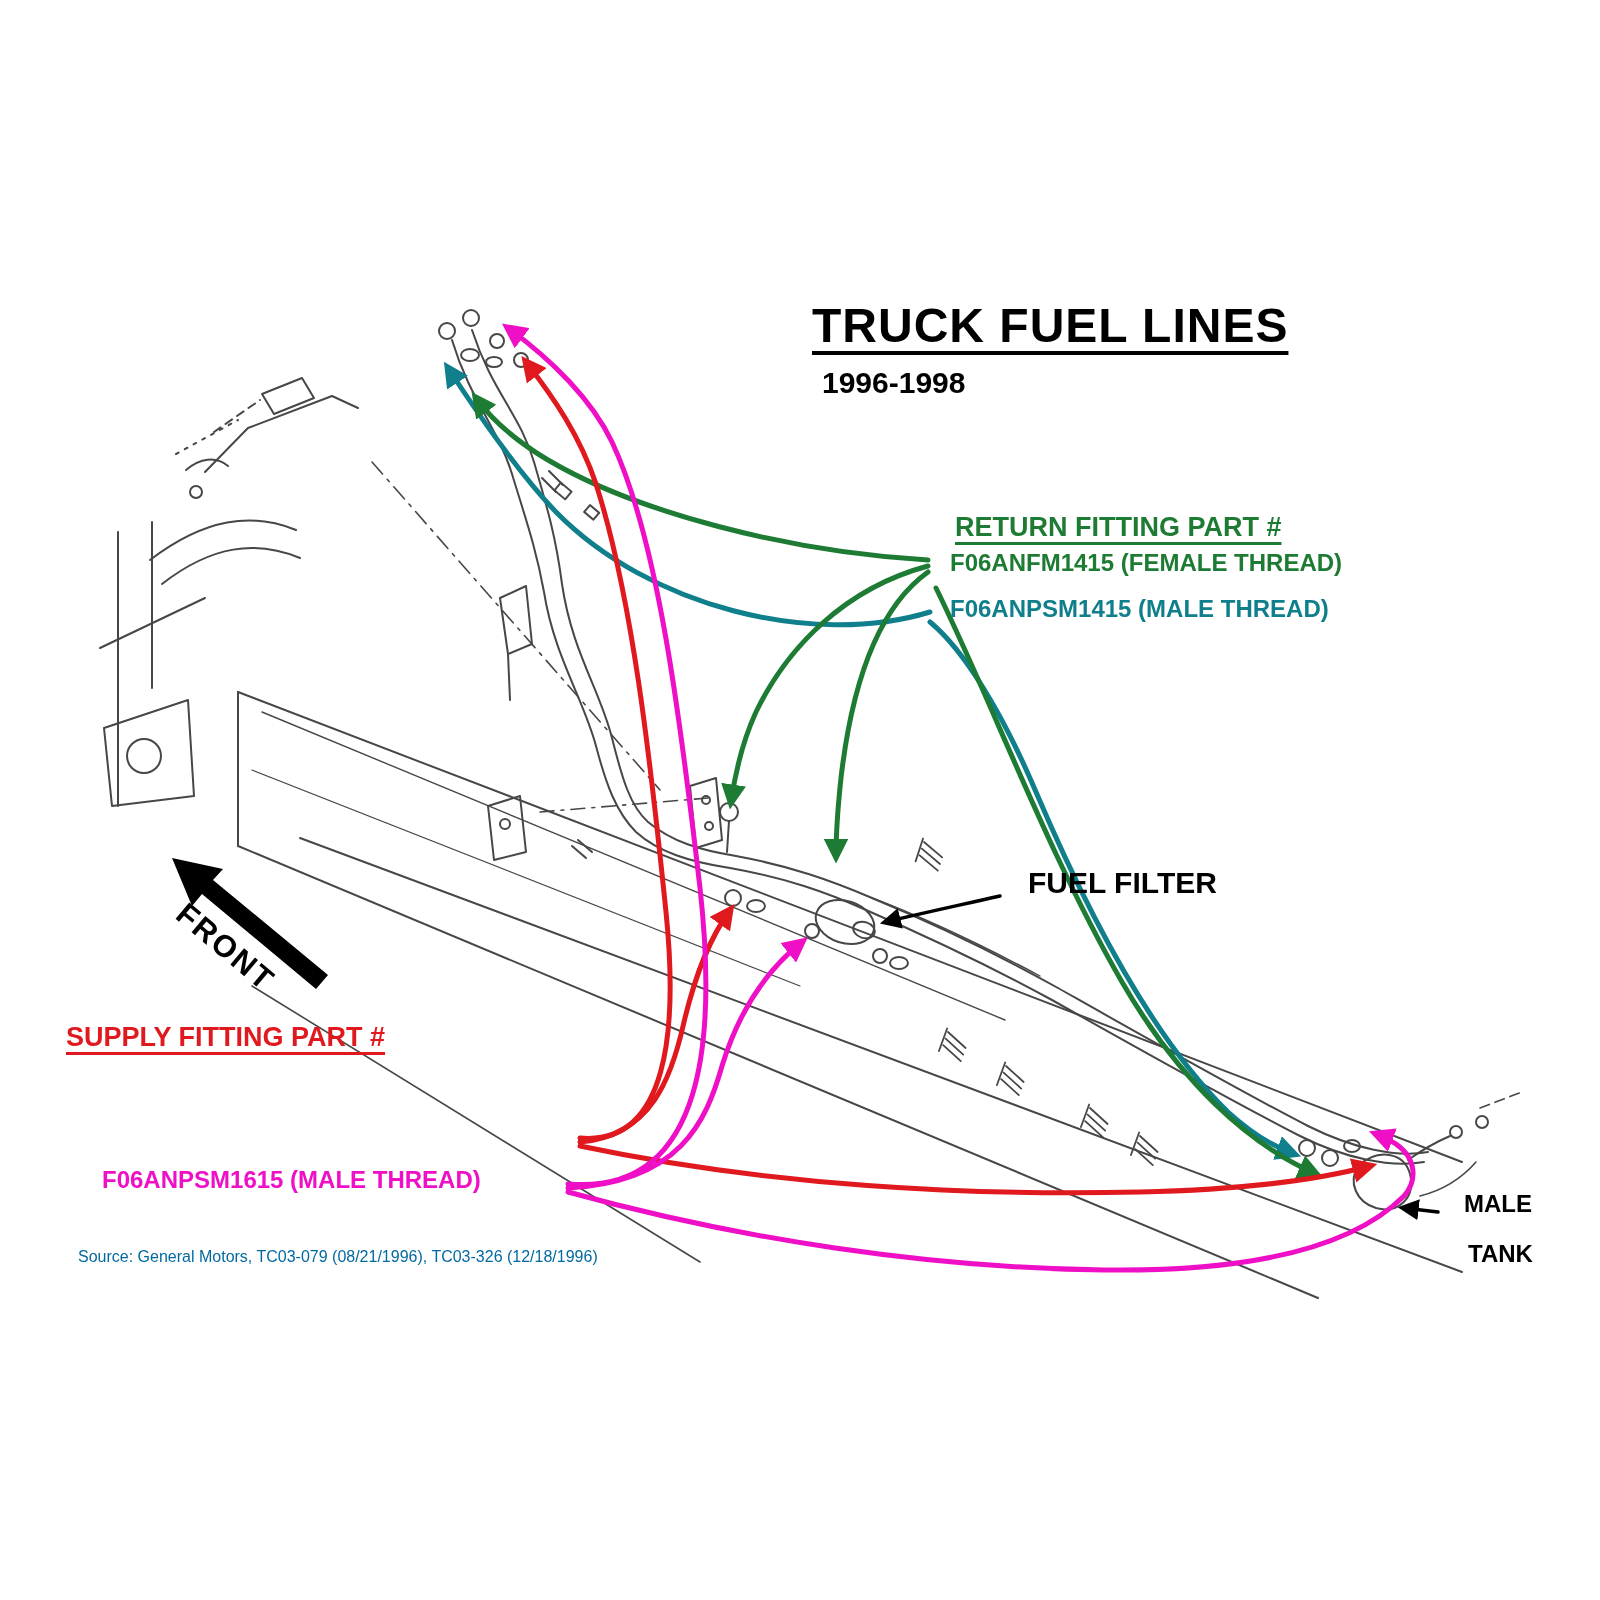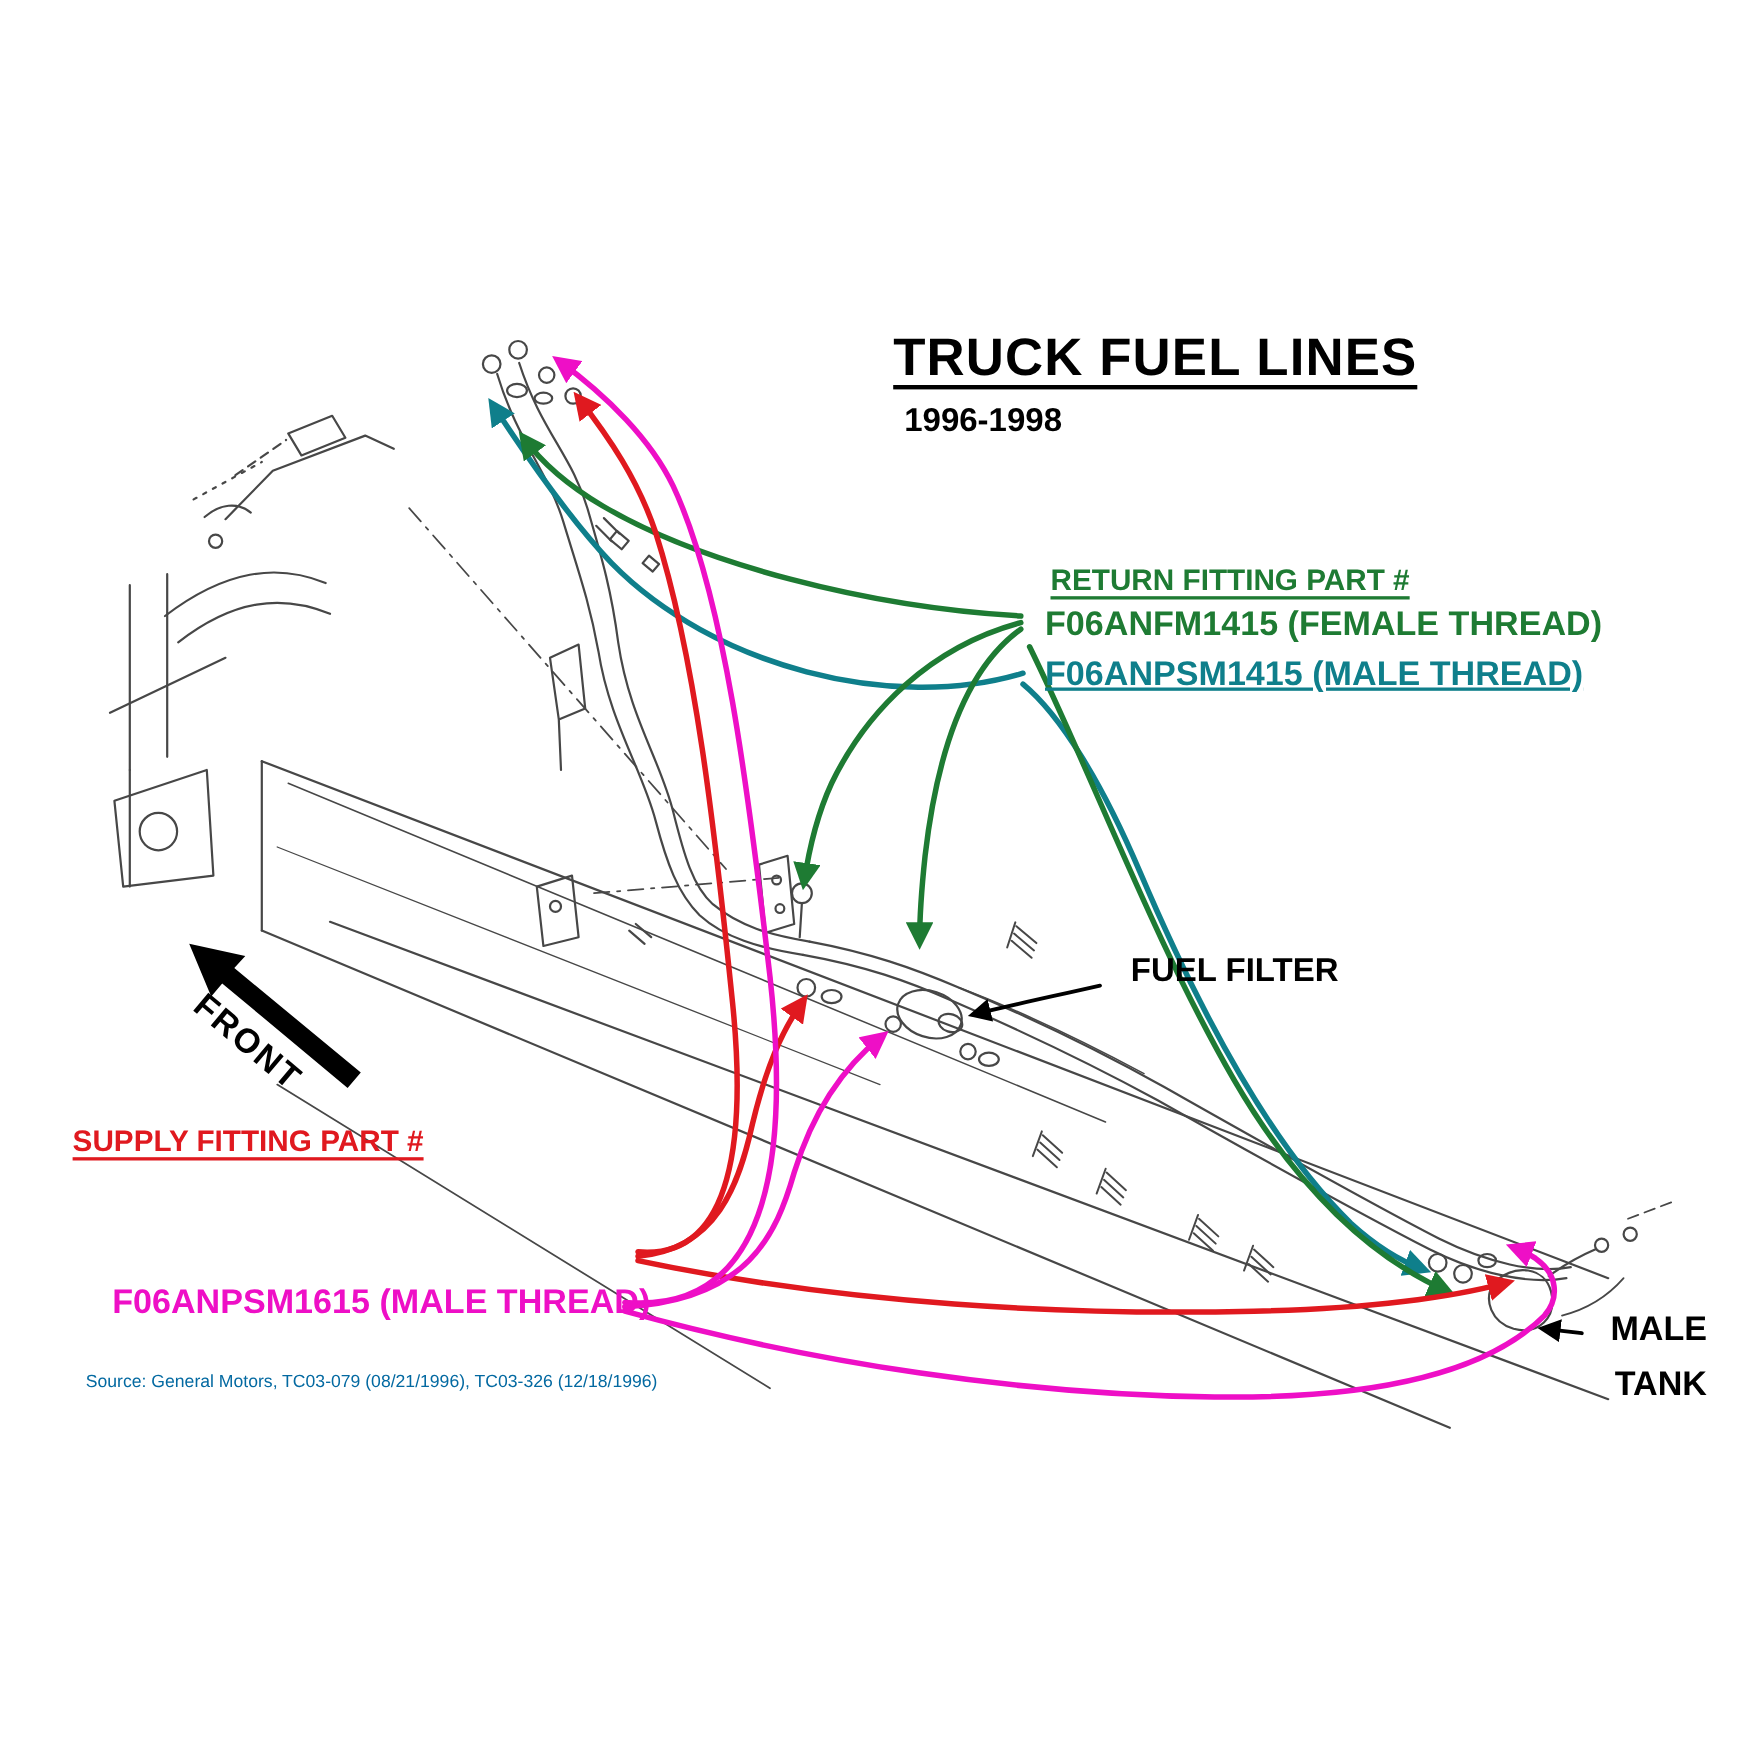--- a/index.html
+++ b/index.html
@@ -13,21 +13,21 @@
   .c-red{color:var(--supply-female-red,#e0191f);}
   .c-magenta{color:var(--supply-male-magenta,#ee0fc6);}
   .c-black{color:#000;}
   .c-dim{color:#0369a1;margin-left:28px;}
 
   .title{font-size:48px;font-weight:bold;letter-spacing:1px;
          text-decoration:underline;text-decoration-thickness:4px;text-underline-offset:9px;}
   .subtitle{font-size:30px;font-weight:600;}
   .part-head{font-size:27px;font-weight:bold;text-decoration:underline;
              text-decoration-thickness:3px;text-underline-offset:6px;}
-  .part-line{font-size:31px;font-weight:bold;}
+  .part-line{font-size:24px;font-weight:bold;}
   .callout{font-size:30px;font-weight:bold;}
   .front-label{font-size:31px;font-weight:bold;letter-spacing:2px;
                transform:rotate(40deg);transform-origin:0 0;}
   .source{font-size:16px;}
 
   .sk-gray{stroke:var(--drawing-line-gray,#4a4a4a);}
   .sk-green{stroke:var(--return-female-green,#1e7b33);}
   .sk-teal{stroke:var(--return-male-teal,#0f7f8b);}
   .sk-red{stroke:var(--supply-female-red,#e0191f);}
   .sk-magenta{stroke:var(--supply-male-magenta,#ee0fc6);}
@@ -185,21 +185,21 @@
     </g>
 
     <polygon points="172,858 223,869 213,880 328,975 316,989 202,894 192,906" fill="#000"></polygon>
   </svg>
 
   <div class="abs title c-black" style="left:812px;top:298px;">TRUCK FUEL LINES</div>
   <div class="abs subtitle c-black" style="left:822px;top:366px;">1996-1998</div>
 
   <div class="abs part-head c-green" style="left:955px;top:512px;">RETURN FITTING PART #</div>
   <div class="abs part-line c-green" style="left:950px;top:549px;">F06ANFM1415 (FEMALE THREAD)</div>
-  <div class="abs part-line c-teal" style="left:950px;top:595px;text-decoration:underline;">F06ANPSM1415 (MALE THREAD)</div>
+  <div class="abs part-line c-teal" style="left:950px;top:595px;">F06ANPSM1415 (MALE THREAD)</div>
 
   <div class="abs callout c-black" style="left:1028px;top:866px;">FUEL FILTER</div>
 
   <div class="abs part-head c-red" style="left:66px;top:1022px;">SUPPLY FITTING PART #</div>
   <div class="abs part-line c-magenta" style="left:55px;top:1166px;margin-left:47px;">F06ANPSM1615 (MALE THREAD)</div>
 
   <div class="abs part-line c-black" style="left:1464px;top:1190px;">MALE</div>
   <div class="abs part-line c-black" style="left:1468px;top:1240px;">TANK</div>
 
   <div class="abs front-label c-black" style="left:192px;top:896px;">FRONT</div>

